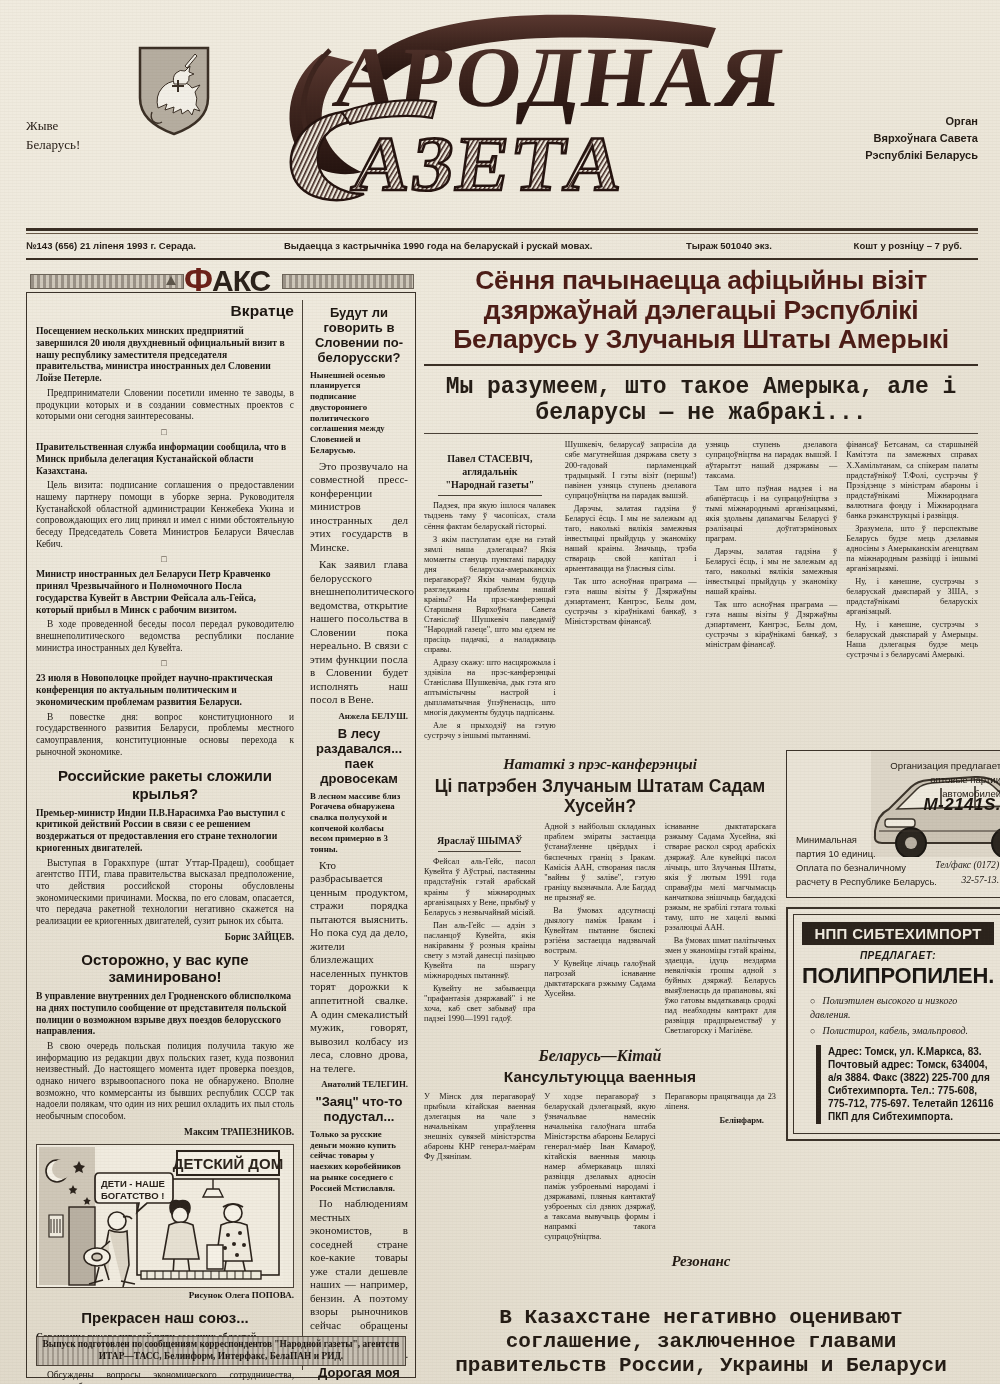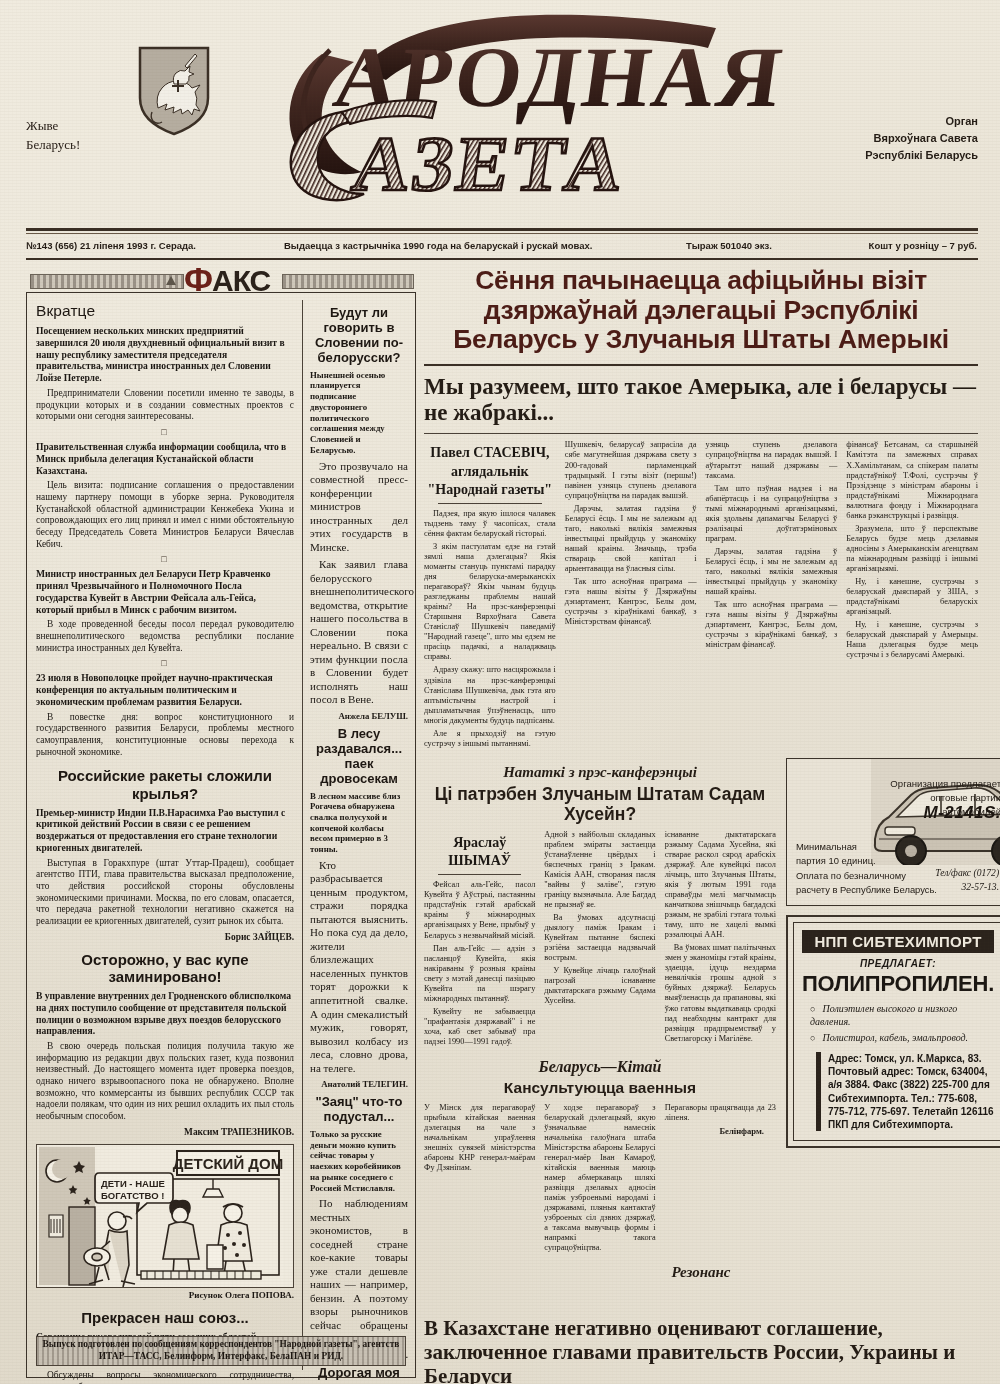--- a/index.html
+++ b/index.html
@@ -35,21 +35,21 @@
   .pahonia svg{display:block;}
   .logo{position:absolute;left:230px;top:14px;width:560px;height:192px;}
   .logo svg{display:block;}
 
   .rule-thick{position:absolute;left:10px;right:6px;top:228px;height:3px;background:#3a2f25;}
   .rule-thin{position:absolute;left:10px;right:6px;top:233px;height:1px;background:#6a5a48;}
 
   .issueline{position:absolute;left:10px;right:6px;top:240px;height:16px;
     font-family:"Liberation Sans",sans-serif;font-size:9.5px;font-weight:bold;color:#241c15;}
   .issueline span{position:absolute;white-space:nowrap;}
-  .il-a{left:0;} .il-b{left:258px;} .il-c{left:660px;} .il-d{right:1px;padding-left:20px;}
+  .il-a{left:0;} .il-b{left:258px;} .il-c{left:660px;} .il-d{right:16px;padding-left:20px;}
   .rule-bot{position:absolute;left:10px;right:6px;top:258px;height:2px;background:#3a2f25;}
 
   
   .body-area{position:absolute;left:10px;right:6px;top:264px;bottom:6px;}
 
   .col-fax{position:absolute;left:0;top:0;width:390px;bottom:0;}
   .col-main{position:absolute;left:398px;right:0;top:0;bottom:0;}
 
   
   .faxbar{position:relative;height:26px;}
@@ -63,21 +63,21 @@
   .faxbar .tri{position:absolute;left:140px;top:12px;width:0;height:0;
     border-left:5px solid transparent;border-right:5px solid transparent;border-bottom:9px solid #5d564b;}
 
   .faxbox{position:absolute;left:0;right:0;top:28px;bottom:0;border:1.5px solid #3b332a;}
   .faxbox-in{position:absolute;inset:5px;}
 
   .fx-left{position:absolute;left:4px;top:2px;width:258px;bottom:2px;padding-right:6px;}
   .fx-right{position:absolute;right:2px;top:2px;width:98px;bottom:2px;
     border-left:1px solid #4b4238;padding-left:7px;}
 
-  h2.sec{font-family:"Liberation Sans",sans-serif;font-weight:normal;text-align:left;
+  h2.sec{font-family:"Liberation Sans",sans-serif;font-weight:bold;text-align:right;
     font-size:15.5px;margin:2px 0 5px;color:#1d1712;letter-spacing:.1px;}
   h3.hl{font-family:"Liberation Sans",sans-serif;font-weight:bold;text-align:center;
     font-size:15px;line-height:1.14;margin:9px 0 5px;color:#1d1712;}
   .lede{font-family:"Liberation Serif",serif;font-weight:bold;font-size:9.6px;
     line-height:1.23;margin:0 0 4px;text-align:left;}
   p.bd{font-family:"Liberation Serif",serif;font-size:9.4px;line-height:1.24;
     margin:0 0 4px;text-align:justify;text-indent:11px;}
   .sig{font-family:"Liberation Serif",serif;font-size:9.4px;font-weight:bold;
     text-align:right;margin:1px 0 6px;}
   .sep{text-align:center;font-size:9px;margin:2px 0 4px;color:#3a2f25;letter-spacing:2px;}
@@ -96,49 +96,49 @@
   .footstrip{position:absolute;left:4px;right:4px;bottom:6px;height:28px;
     background:repeating-linear-gradient(90deg,#a29a8e 0 2px,#c8c1b4 2px 5px);
     border:1px solid #4b4238;display:flex;align-items:center;justify-content:center;}
   .footstrip p{margin:0;font-family:"Liberation Serif",serif;font-weight:bold;font-size:9.4px;
     line-height:1.25;text-align:center;color:#1b1510;}
 
   
   h1.lead{font-family:"Liberation Sans",sans-serif;font-weight:bold;text-align:center;
     font-size:26.5px;line-height:1.12;margin:2px 0 0;color:#4c1c16;letter-spacing:-.3px;}
   .hr1{height:2px;background:#3a2f25;margin:9px 0 8px;}
-  h2.sub{font-family:Liberation Serif, serif;font-weight:bold;
+  h2.sub{font-family:Liberation Mono, monospace;font-weight:bold;text-align:center;
     font-size:23px;line-height:1.14;margin:0 0 7px;color:#241c15;}
   h4.kicker{font-family:"Liberation Sans",sans-serif;font-weight:bold;text-align:center;
     font-size:13px;line-height:1.22;margin:0 0 7px;color:#241c15;}
   .hr2{height:1px;background:#4b4238;margin:4px 0 6px;}
 
   .cols4{display:flex;gap:9px;}
   .cols4 > div{flex:1;}
   .cols3{display:flex;gap:9px;}
   .cols3 > div{flex:1;}
 
-  .byline{font-family:"Liberation Serif",serif;font-size:14px;font-weight:bold;
-    text-align:center;line-height:1.3;margin:4px 0 5px;}
+  .byline{font-family:"Liberation Serif",serif;font-size:10px;font-weight:bold;
+    text-align:center;line-height:1.3;margin:12px 0 5px;}
   .byline .rl{height:1px;background:#4b4238;margin:4px 14px;}
   p.sm{font-family:"Liberation Serif",serif;font-size:8.3px;line-height:1.21;
     margin:0 0 3px;text-align:justify;text-indent:9px;hyphens:auto;}
   p.sm.ni{text-indent:0;}
   .sig-s{font-family:"Liberation Serif",serif;font-size:8.6px;font-weight:bold;text-align:right;margin:2px 12px 4px;}
 
   .ital-kick{font-family:"Liberation Serif",serif;font-style:italic;font-weight:bold;
     text-align:center;font-size:15px;margin:8px 0 3px;color:#241c15;}
   .ital-kick.small{font-size:16px;}
   h3.mid{font-family:"Liberation Sans",sans-serif;font-weight:bold;text-align:center;
     font-size:17.5px;line-height:1.15;margin:1px 0 6px;color:#241c15;}
   h3.mid.s{font-size:15.5px;}
 
   
   .ad-car{border:1.5px solid #3b332a;position:relative;height:146px;margin:2px 0 9px;overflow:hidden;background:#e9e3d6;}
-  .ad-car .txt-r{position:absolute;right:8px;top:18px;text-align:right;
+  .ad-car .txt-r{position:absolute;right:8px;top:8px;text-align:right;
     font-family:"Liberation Sans",sans-serif;font-size:9.6px;line-height:1.45;color:#201a14;}
   .ad-car .model{position:absolute;right:8px;top:44px;font-family:"Liberation Sans",sans-serif;
     font-weight:bold;font-style:italic;font-size:17px;color:#1b1510;letter-spacing:.5px;}
   .ad-car .txt-l{position:absolute;left:9px;bottom:8px;font-family:"Liberation Sans",sans-serif;
     font-size:9.4px;line-height:1.5;color:#201a14;}
   .ad-car .tel{position:absolute;right:10px;bottom:10px;text-align:right;
     font-family:"Liberation Serif",serif;font-style:italic;font-size:9.6px;line-height:1.5;}
   .ad-car .carimg{position:absolute;left:84px;top:-4px;width:176px;height:110px;}
 
   .ad-sib{border:2px solid #3b332a;padding:5px;margin:0 0 8px;background:#e9e3d6;}

